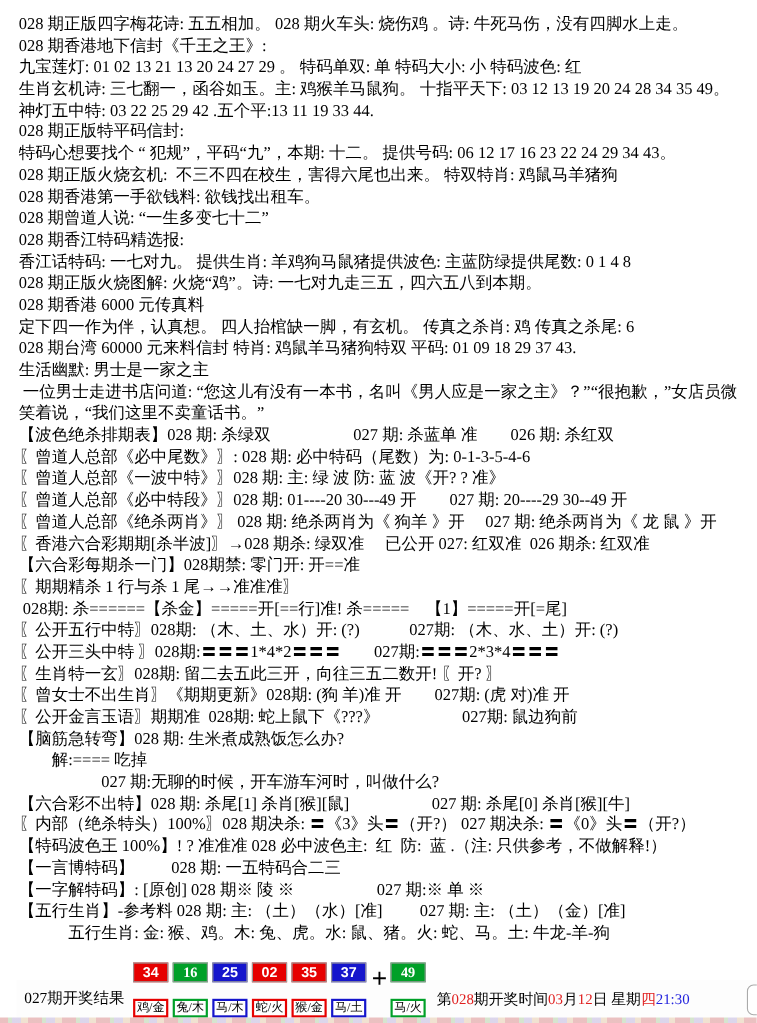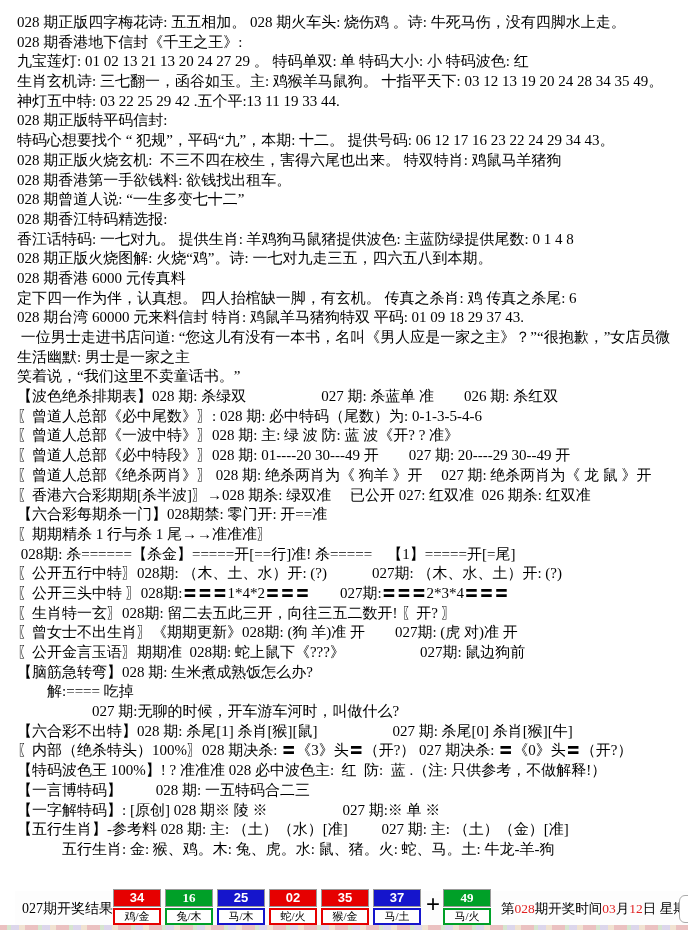--- a/index.html
+++ b/index.html
@@ -17,29 +17,29 @@
   
   .footer{
     position:absolute;left:15px;top:891px;width:688px;height:34px;
     display:flex;align-items:flex-end;background:#fdfdfd;
   }
   .result-label{
     font-size:14px;line-height:32px;padding-left:7px;width:99px;
     white-space:nowrap;
   }
   .balls{display:flex;align-items:flex-start;margin-top:1px;}
-  .ball{width:48px;margin-right:4px;}
+  .ball{width:32px;margin-right:4px;}
   .ball .num{
     height:16px;line-height:16px;text-align:center;color:#fff;
     font-weight:bold;font-size:13px;border:1px solid #999;
     font-family:"Liberation Sans",sans-serif;
   }
   .ball .lab{
     height:13px;line-height:13px;text-align:center;color:#000;
-    font-size:11px;background:#fff;border:2px solid #000;margin-top:1px;
+    font-size:11px;background:#fff;border:2px solid #000;margin-top:15px;
   }
   .num[data-color="red"]{background:#e60000;}
   .num[data-color="green"]{background:#00a028;font-family:Liberation Serif, serif;}
   .num[data-color="blue"]{background:#1515cc;}
   .lab[data-color="red"]{border-color:#e60000;}
   .lab[data-color="green"]{border-color:#00a028;}
   .lab[data-color="blue"]{border-color:#1515cc;}
   .plus{
     font-size:24px;line-height:30px;margin:0 3px 0 1px;
     font-family:"Liberation Sans",sans-serif;
@@ -75,22 +75,22 @@
   <div class="line">特码心想要找个 “ 犯规”，平码“九”，本期: 十二。 提供号码: 06 12 17 16 23 22 24 29 34 43。</div>
   <div class="line">028 期正版火烧玄机:  不三不四在校生，害得六尾也出来。 特双特肖: 鸡鼠马羊猪狗</div>
   <div class="line">028 期香港第一手欲钱料: 欲钱找出租车。</div>
   <div class="line">028 期曾道人说: “一生多变七十二”</div>
   <div class="line">028 期香江特码精选报:</div>
   <div class="line">香江话特码: 一七对九。 提供生肖: 羊鸡狗马鼠猪提供波色: 主蓝防绿提供尾数: 0 1 4 8</div>
   <div class="line">028 期正版火烧图解: 火烧“鸡”。诗: 一七对九走三五，四六五八到本期。</div>
   <div class="line">028 期香港 6000 元传真料</div>
   <div class="line">定下四一作为伴，认真想。 四人抬棺缺一脚，有玄机。 传真之杀肖: 鸡 传真之杀尾: 6</div>
   <div class="line">028 期台湾 60000 元来料信封 特肖: 鸡鼠羊马猪狗特双 平码: 01 09 18 29 37 43.</div>
+  <div class="line">生活幽默: 男士是一家之主</div>
   <div class="line"> 一位男士走进书店问道: “您这儿有没有一本书，名叫《男人应是一家之主》？”“很抱歉，”女店员微</div>
-  <div class="line">生活幽默: 男士是一家之主</div>
   <div class="line">笑着说，“我们这里不卖童话书。”</div>
   <div class="line">【波色绝杀排期表】028 期: 杀绿双　　　　　027 期: 杀蓝单 准　　026 期: 杀红双</div>
   <div class="line">〖曾道人总部《必中尾数》〗: 028 期: 必中特码（尾数）为: 0-1-3-5-4-6</div>
   <div class="line">〖曾道人总部《一波中特》〗028 期: 主: 绿 波 防: 蓝 波《开? ? 准》</div>
   <div class="line">〖曾道人总部《必中特段》〗028 期: 01----20 30---49 开　　027 期: 20----29 30--49 开</div>
   <div class="line">〖曾道人总部《绝杀两肖》〗 028 期: 绝杀两肖为《 狗羊 》开　 027 期: 绝杀两肖为《 龙 鼠 》开</div>
   <div class="line">〖香港六合彩期期[杀半波]〗→028 期杀: 绿双准　 已公开 027: 红双准  026 期杀: 红双准</div>
   <div class="line">【六合彩每期杀一门】028期禁: 零门开: 开==准</div>
   <div class="line">〖期期精杀 1 行与杀 1 尾→→准准准〗</div>
   <div class="line"> 028期: 杀======【杀金】=====开[==行]准! 杀=====　【1】=====开[=尾]</div>

